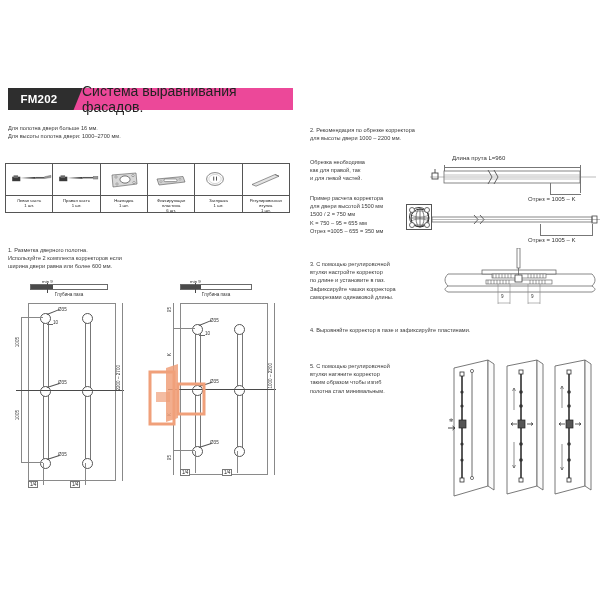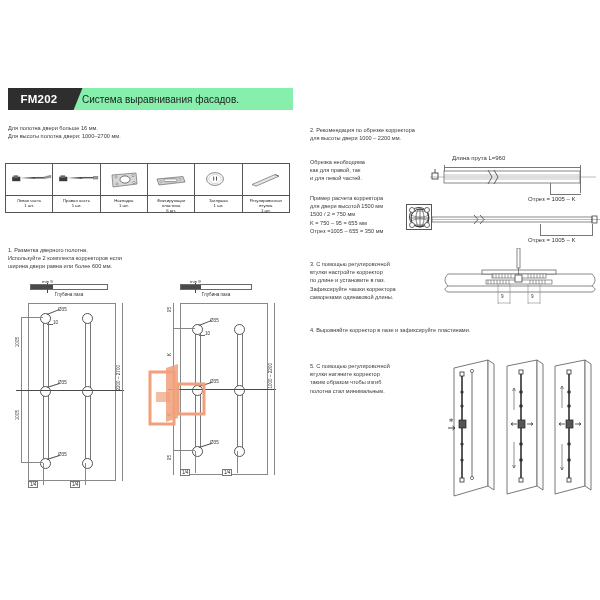--- a/index.html
+++ b/index.html
@@ -8,28 +8,28 @@
     background:#ffffff;
     font-family:"Liberation Sans","DejaVu Sans",sans-serif;
     color:#2b2b2b;
     overflow:hidden;
     position:relative;
   }
   .sheet{position:absolute;left:0;top:0;width:600px;height:600px;}
 
   
   .header{position:absolute;left:8px;top:88px;width:285px;height:22px;
-          background:#86efac;}
+          background:#ec4899;}
   .header-badge{position:absolute;left:0;top:0;height:22px;width:62px;
           background:#2e2e2e;color:#fff;font-weight:bold;font-size:11.5px;
           display:flex;align-items:center;justify-content:center;letter-spacing:.2px;}
   .header-slash{position:absolute;left:56px;top:0;width:14px;height:22px;
           background:#2e2e2e;transform:skewX(-22deg);}
   .header-title{position:absolute;left:74px;top:0;height:22px;
-          display:flex;align-items:center;font-size:10px;color:#222;}
+          display:flex;align-items:center;font-size:14px;color:#222;}
 
   
   .spec{position:absolute;left:8px;top:124px;font-size:5.6px;line-height:8.2px;color:#3a3a3a;}
 
   
   .parts{position:absolute;left:5px;top:163px;width:285px;height:50px;
          border:1px solid #555;display:flex;box-sizing:border-box;background:#fff;}
   .part{flex:1;border-right:1px solid #555;display:flex;flex-direction:column;
         box-sizing:border-box;}
   .part:last-child{border-right:none;}

